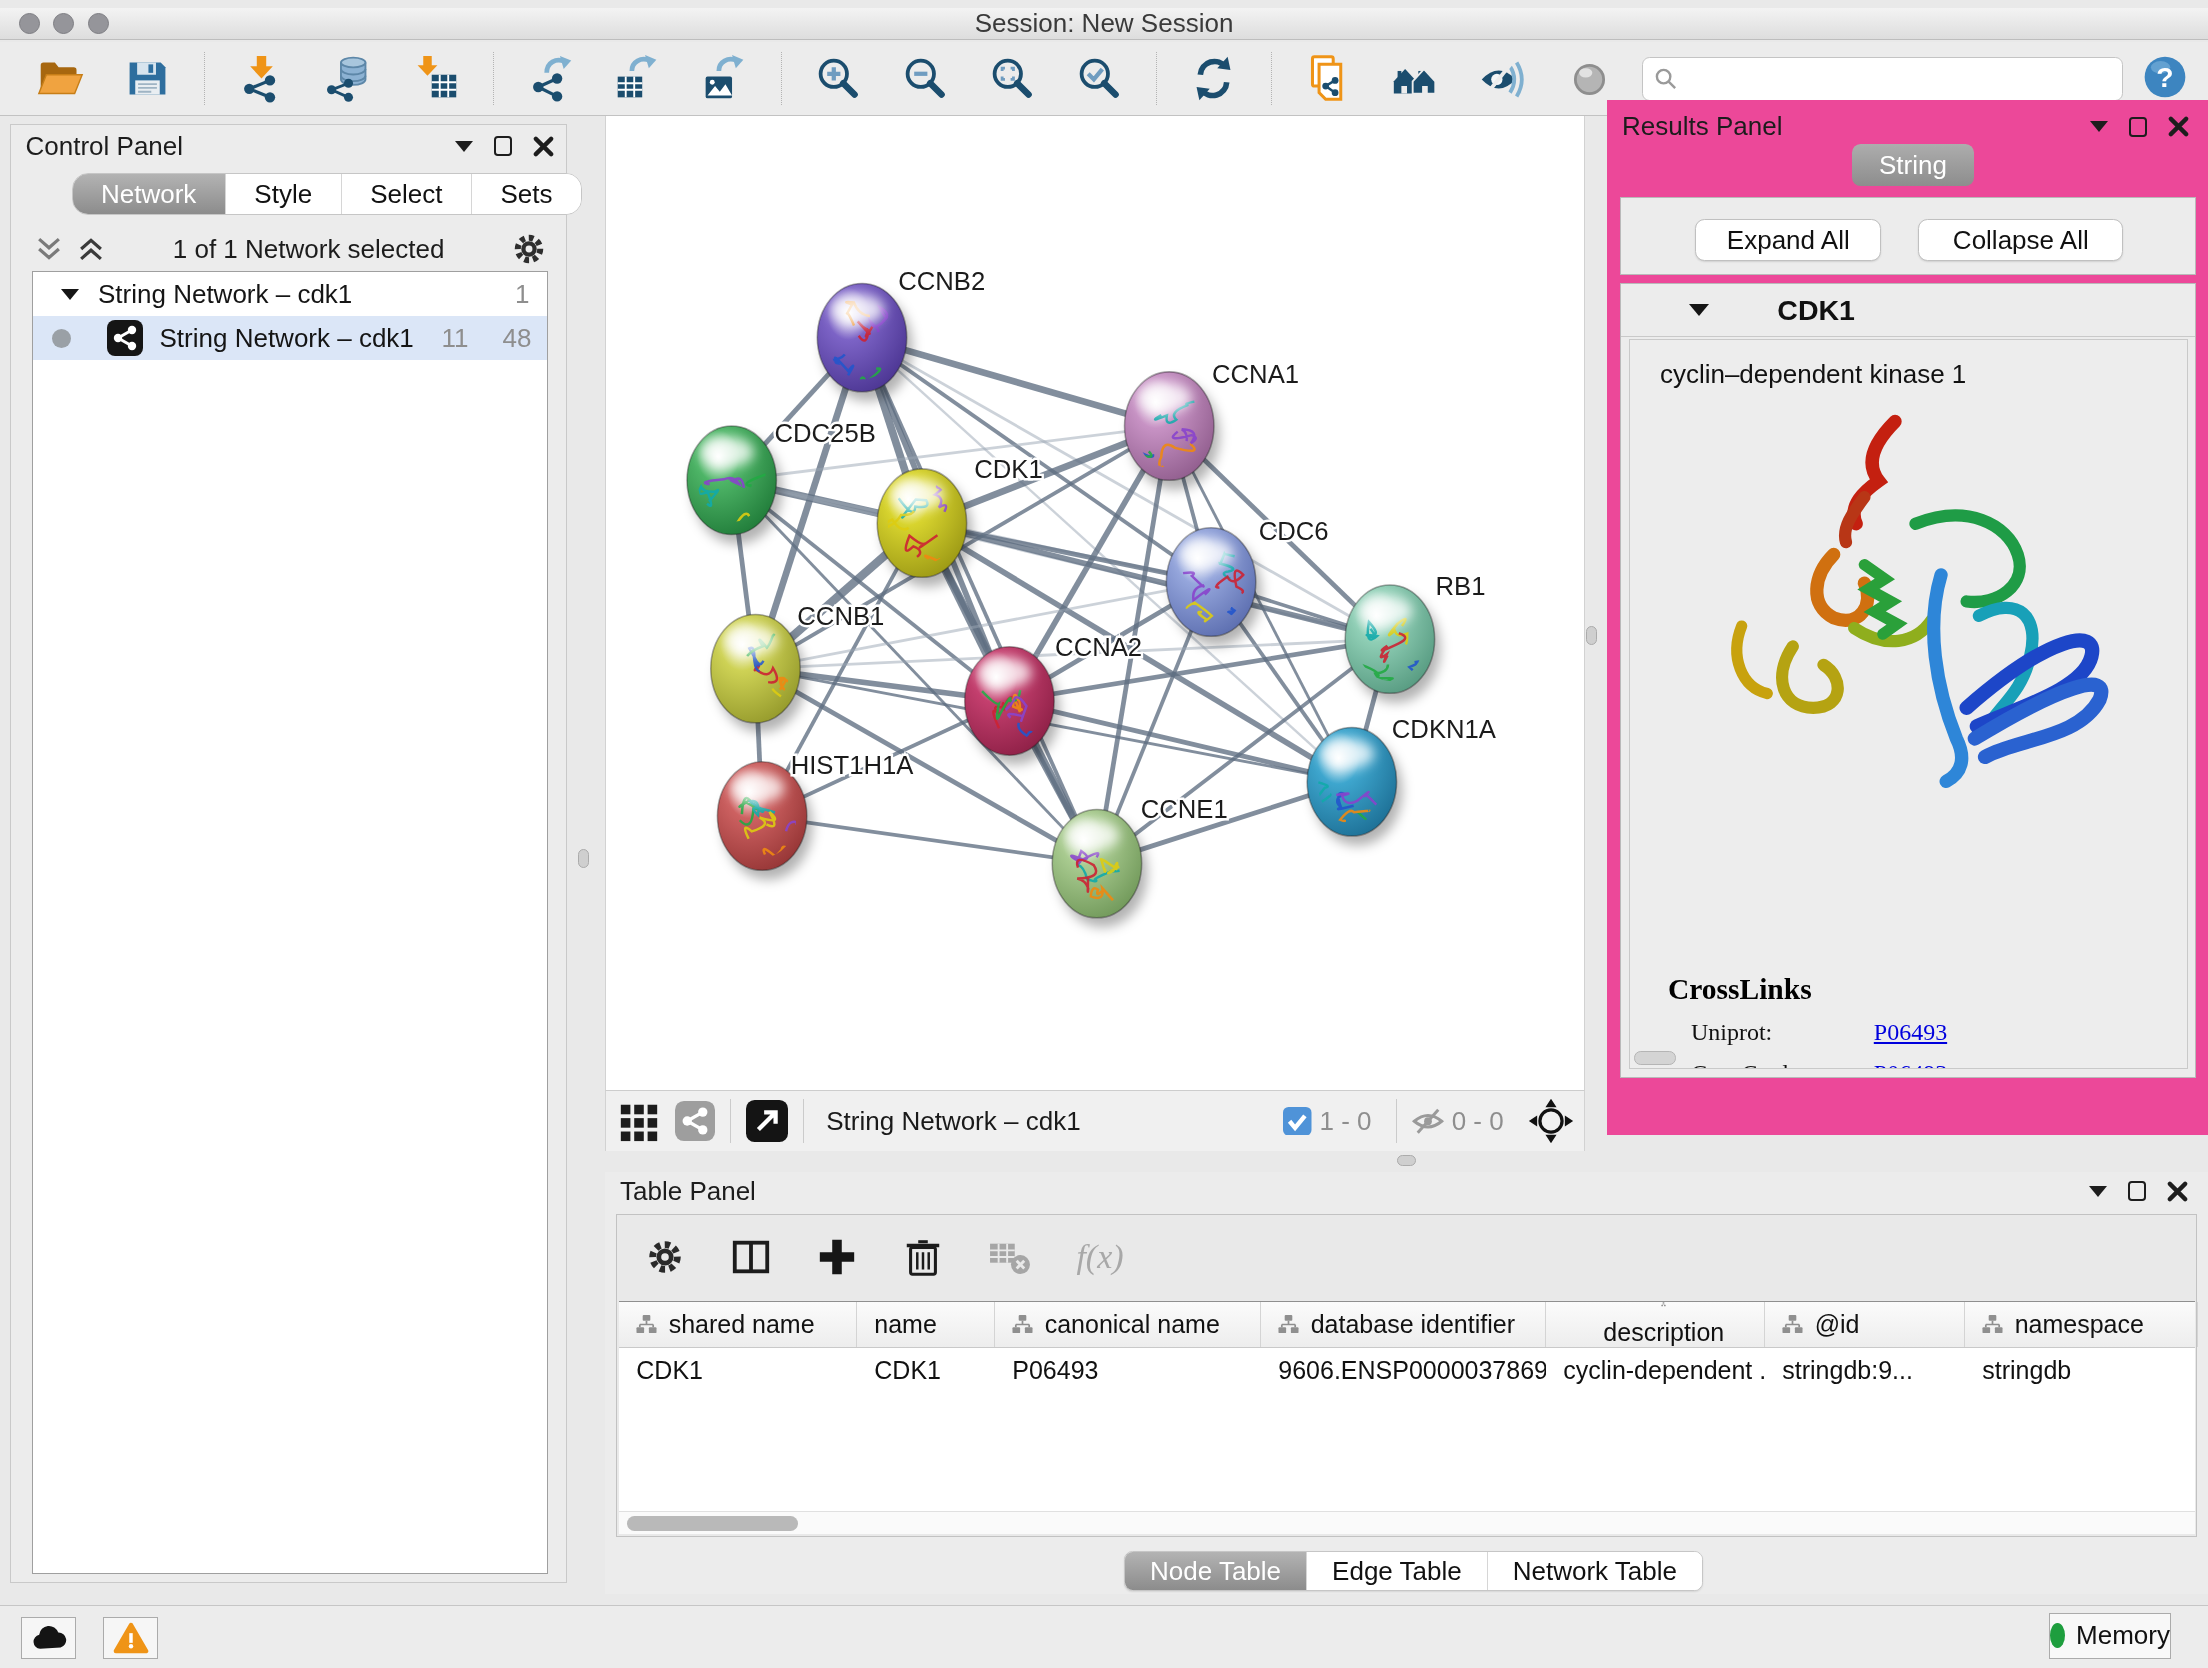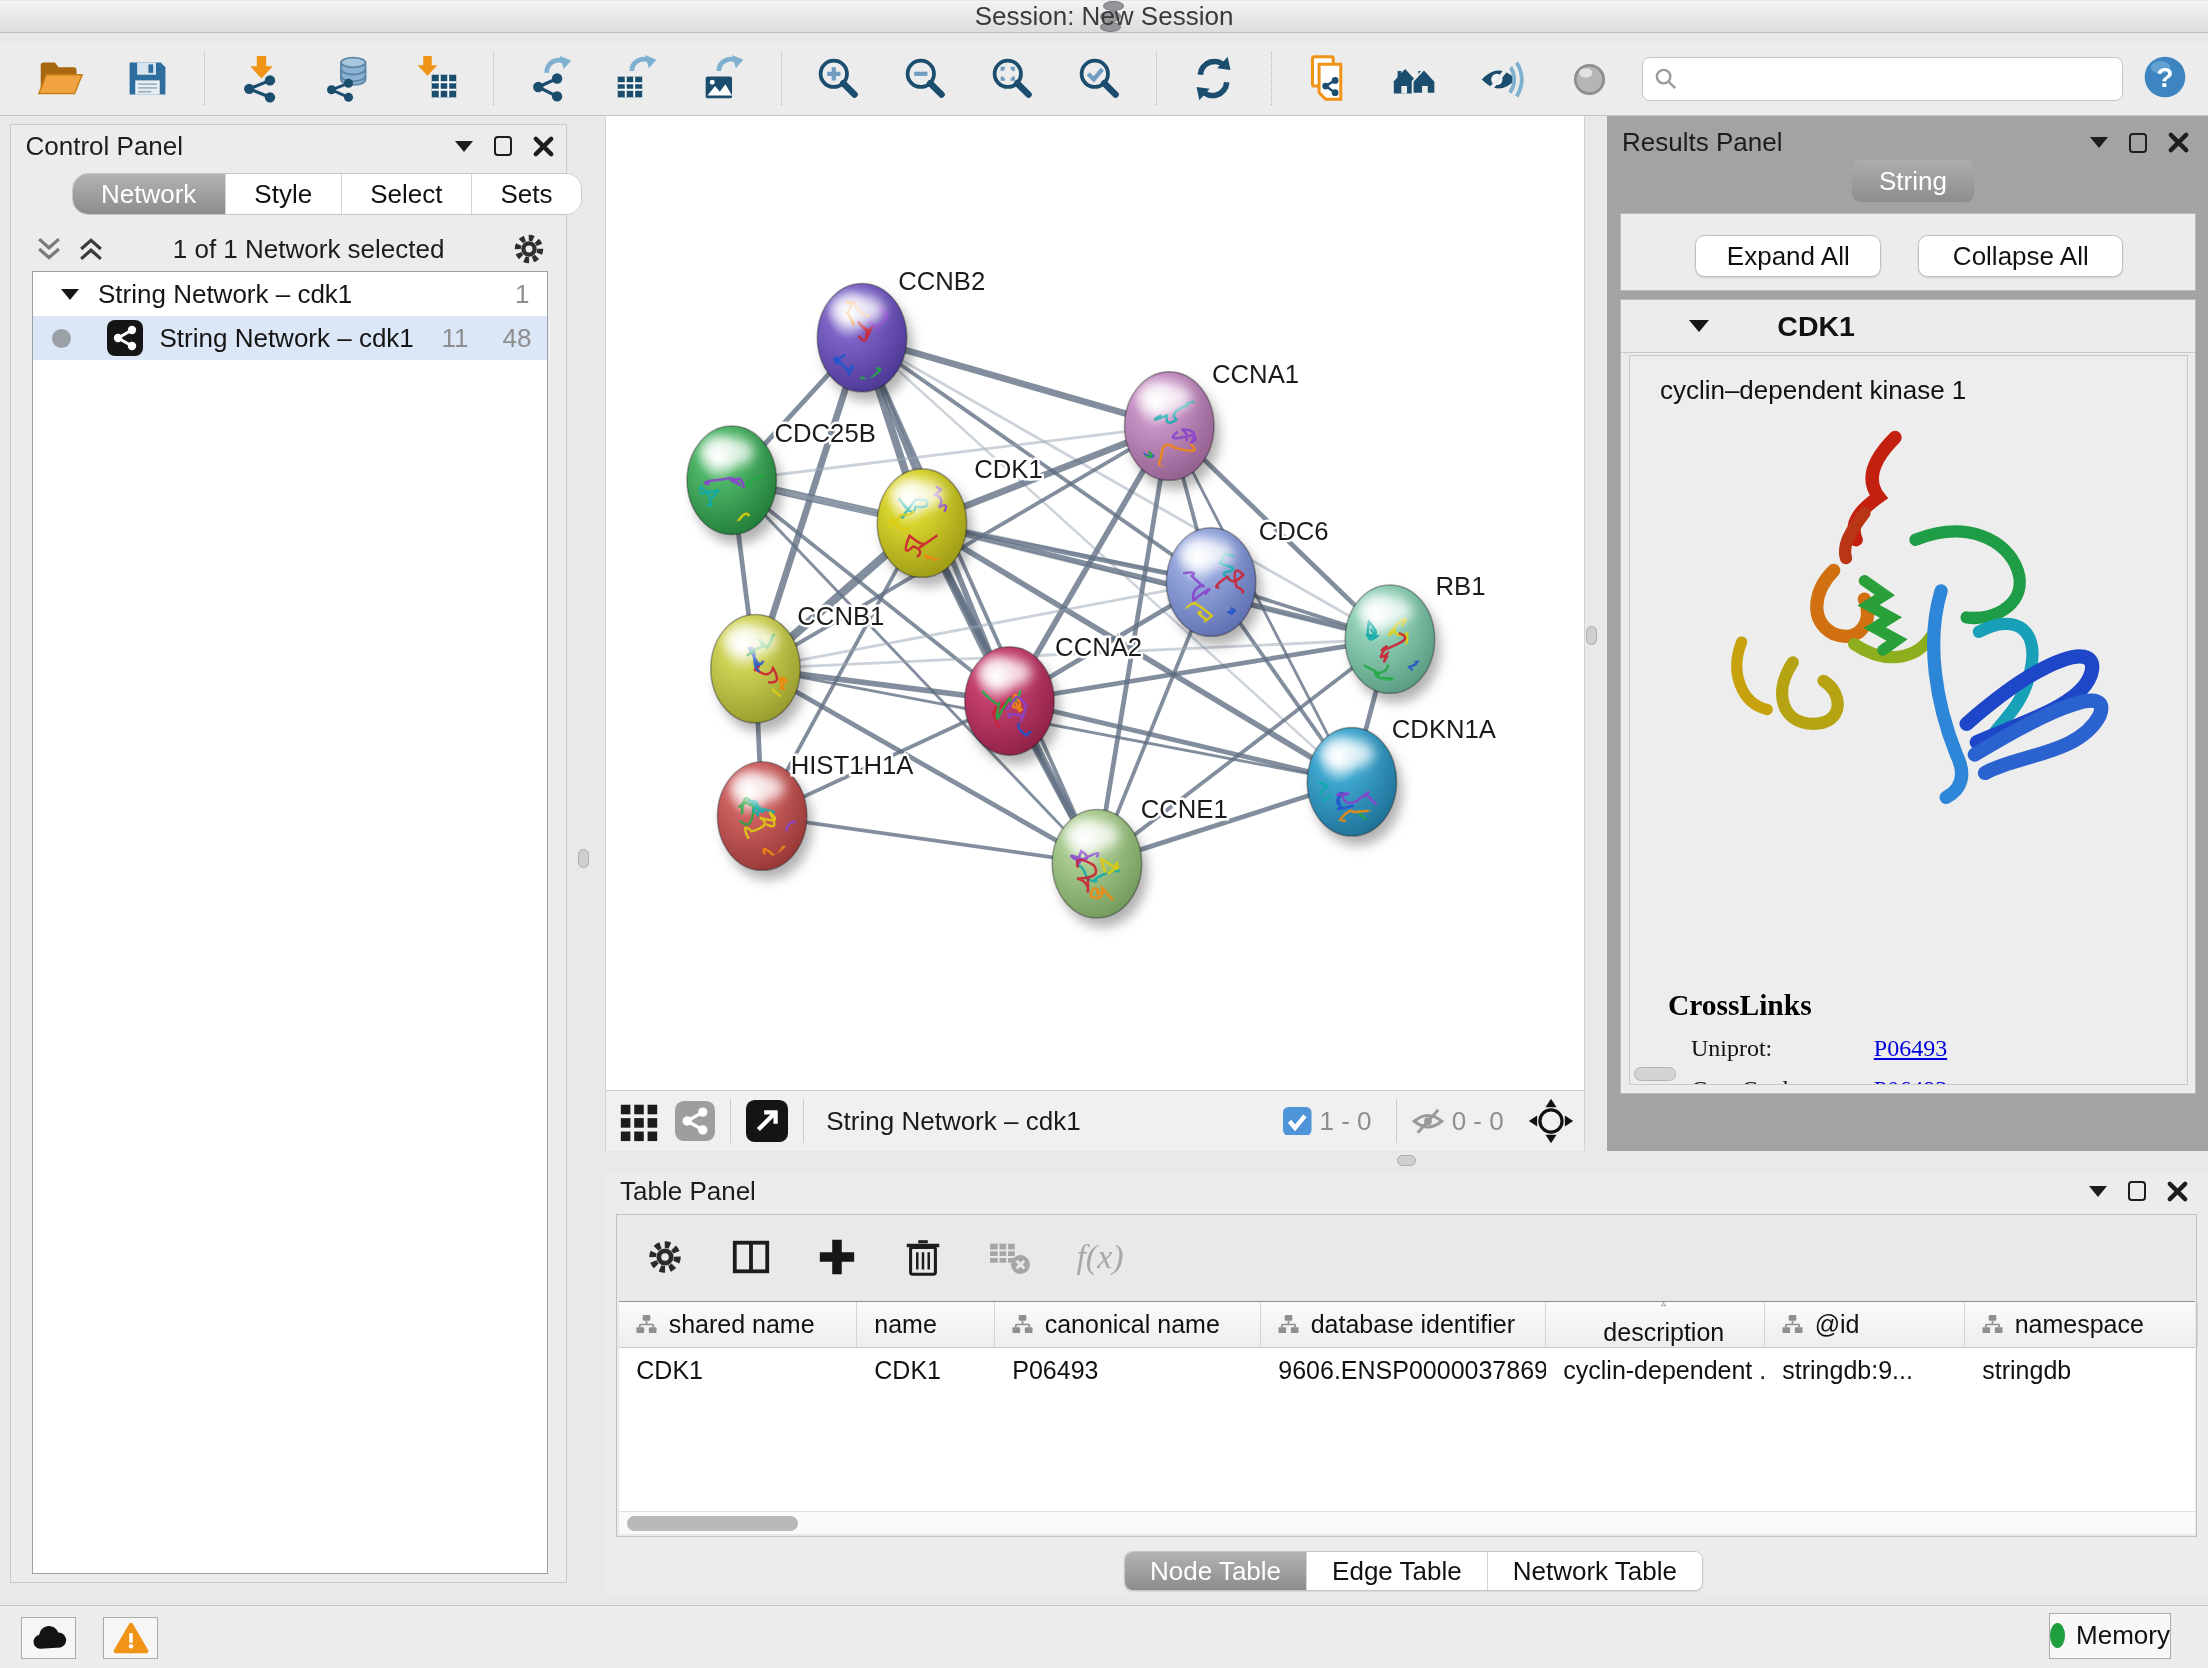--- a/index.html
+++ b/index.html
@@ -1,22 +1,22 @@
 <!DOCTYPE html>
 <html style="font-size:15px"><head>
 <meta charset="utf-8">
 <style>
   * { margin:0; padding:0; box-sizing:border-box; }
   html,body { width:2208px; height:1668px; background:#e9e9e9; font-family:"Liberation Sans",sans-serif; overflow:hidden; }
   .window { position:relative; width:2208px; height:1668px; background:#e9e9e9; }
 
   
-  .titlebar { position:absolute; left:0; top:1px; width:2208px; height:32px;
+  .titlebar { position:absolute; left:0; top:8px; width:2208px; height:32px;
     background:linear-gradient(#f3f3f3,#dddddd); border-bottom:1px solid #bdbdbd;
-    display:flex; align-items:center;flex-direction:column; }
+    display:flex; align-items:center; }
   .tl-dot { width:21px; height:21px; border-radius:50%; background:#95959a; border:1px solid #7e7e83; margin-left:13.3px; }
   .tl-dot:first-child { margin-left:19px; }
   .win-title { position:absolute; left:0; right:0; text-align:center; font-size:26px; color:#3a3a3a; }
 
   
   .toolbar { position:absolute; left:0; top:42px; width:2208px; height:74px; background:#ececec;
     border-bottom:1px solid #c2c2c2; display:flex; align-items:center; padding-left:36px; }
   .tb-ic { width:49px; height:49px; margin-right:38px; flex:0 0 auto; cursor:default; }
   .tb-sep { width:0; height:53px; border-left:1.9px dotted #b3b3b3; margin:0 32px 0 -5.7px; }
   .tb-search { position:absolute; left:1642px; top:15px; width:481px; height:44px; background:#fff;
@@ -51,21 +51,21 @@
   .net-canvas { position:absolute; left:605px; top:116px; width:980px; height:974px; background:#ffffff;
     border-left:1px solid #d2d2d2; border-right:1px solid #d2d2d2; }
   .net-toolbar { position:absolute; left:605px; top:1090px; width:980px; height:61px; background:#f0f0f0;
     border-top:1px solid #cdcdcd; border-left:1px solid #d2d2d2; border-right:1px solid #d2d2d2;
     display:flex; align-items:center; }
   .nt-sep { width:0; height:44px; border-left:1px solid #cbcbcb; margin:0 15px; }
   .nt-name { font-size:26px; color:#1a1a1a; margin-left:7.6px; }
   .nt-num { font-size:26px; color:#8e8e8e; margin:0 9.5px 0 7.6px; }
 
   
-  .results-panel { position:absolute; left:1607px; top:116px; width:601px; height:1035px; background:#a3a3a3; }
+  .results-panel { position:absolute; left:1607px; top:100px; width:601px; height:1035px; background:#ec4899; }
   .rp-head { position:absolute; left:15px; top:11.4px; right:19px; display:flex; align-items:center; justify-content:space-between; }
   .rp-tab { position:absolute; left:245px; top:44px; height:42px; padding:0 27px; background:linear-gradient(#adadad,#8d8d8d);
     border-radius:8.6px; color:#fff; font-size:26px; display:flex; align-items:center; }
   .rp-btnbox { position:absolute; left:13.3px; top:97px; width:576px; height:78px; border:1px solid #b9b9b9; background:#ececec; }
   .rp-btn { position:absolute; top:21px; height:42px; background:#fff; border:1px solid #c0c0c0; border-radius:9.5px;
     font-size:26px; color:#111; display:flex; align-items:center; justify-content:center; box-shadow:0 1px 1.9px rgba(0,0,0,0.12); }
   .rp-protein-box { position:absolute; left:13.3px; top:183px; width:576px; height:795px; border:1px solid #b9b9b9; background:#ececec; }
   .rp-ph { height:53px; display:flex; align-items:center; border-bottom:1px solid #c9c9c9; }
   .rp-ph .tri { width:0; height:0; border-left:10.5px solid transparent; border-right:10.5px solid transparent;
      border-top:12.4px solid #151515; margin-left:68px; }

